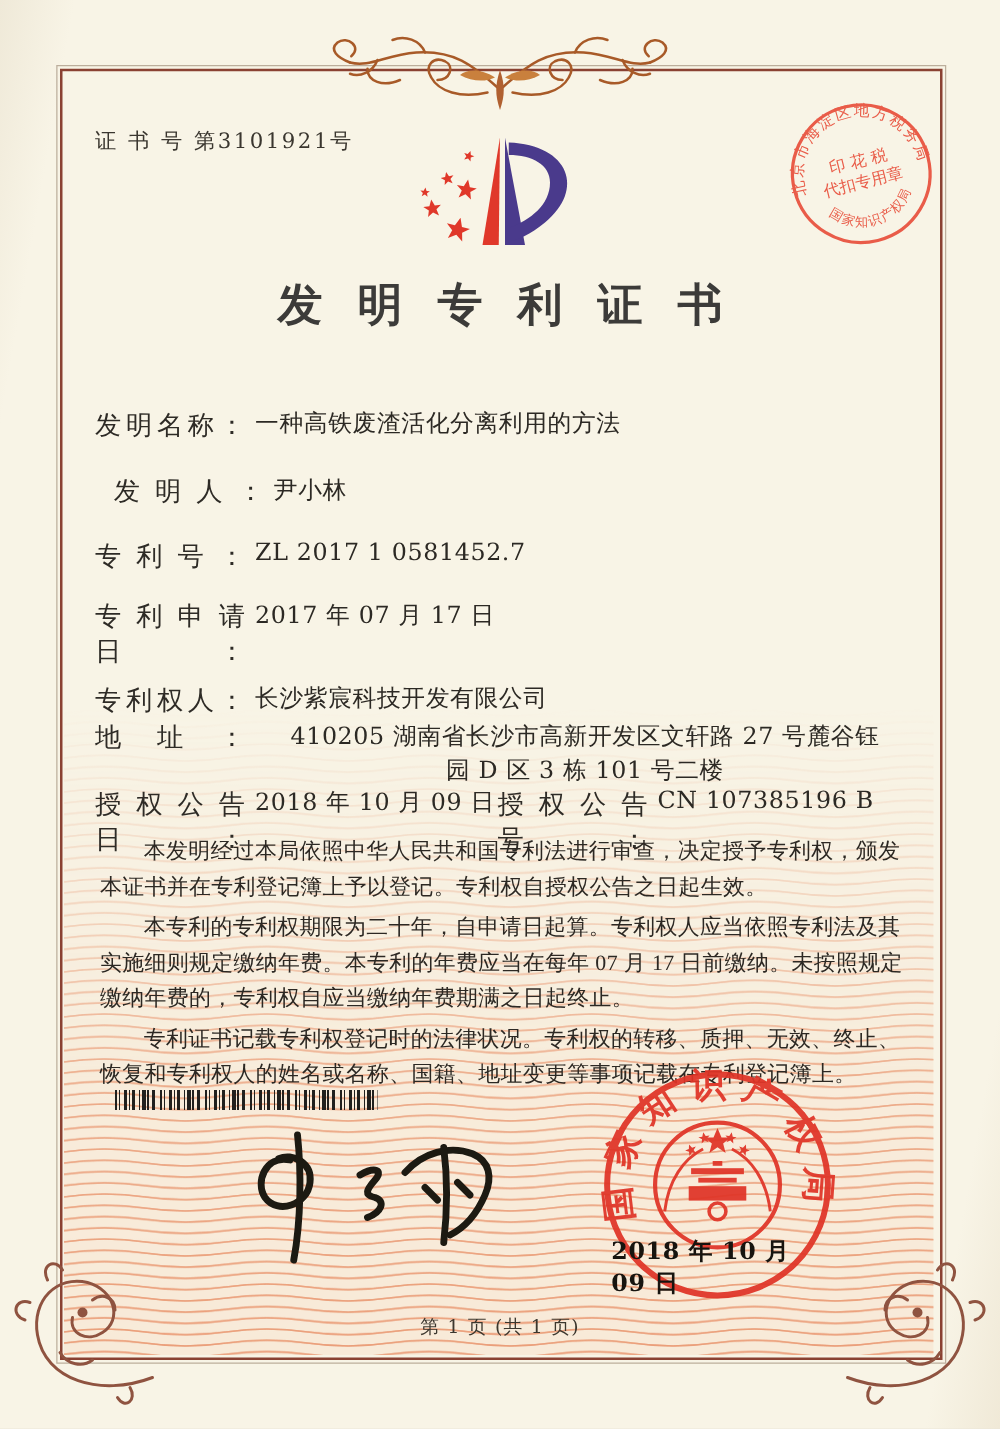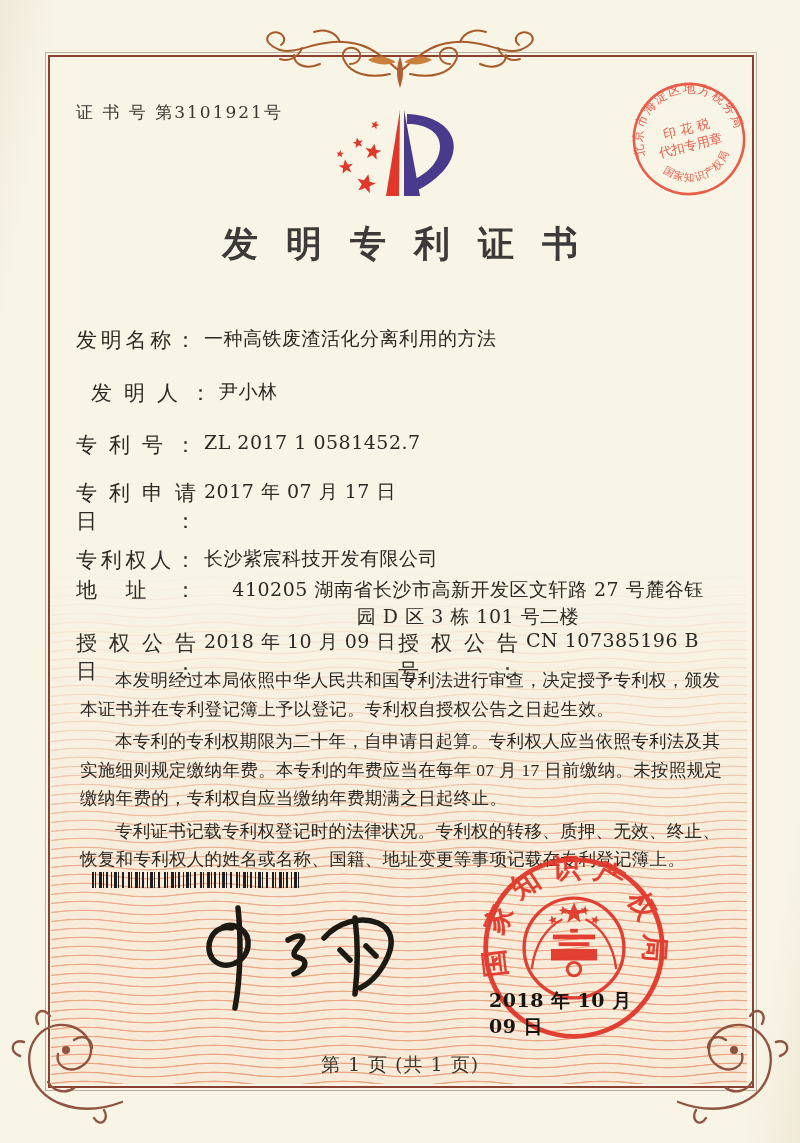--- a/index.html
+++ b/index.html
@@ -33,21 +33,21 @@
       #21201e 7px 10px,transparent 10px 11px,#21201e 11px 12px,transparent 12px 14px,
       #21201e 14px 16px,transparent 16px 19px,#21201e 19px 20px,transparent 20px 22px,
       #21201e 22px 25px,transparent 25px 26px,#21201e 26px 27px,transparent 27px 30px,
       #21201e 30px 32px,transparent 32px 36px);}
   .director{position:absolute;left:95px;top:932px;font-family:"DejaVu Sans","Liberation Sans",sans-serif;
     font-size:19px;color:#2b2823;line-height:34px;letter-spacing:2px;}
   .signature{position:absolute;left:192px;top:904px;width:214px;height:115px;}
   .seal{position:absolute;left:478px;top:852px;width:192px;height:192px;opacity:.93;}
   .seal-date{position:absolute;left:489px;top:988px;width:175px;font-size:19px;font-weight:600;
     color:#17140f;letter-spacing:.5px;}
-  .footer{position:absolute;left:0;top:1052px;width:100%;text-align:center;font-size:19px;color:#3c372e;letter-spacing:1px;}
+  .footer{position:absolute;left:0;top:1052px;width:100%;text-align:center;font-size:15px;color:#3c372e;letter-spacing:1px;}
   .dragon{position:absolute;left:252px;top:12px;width:296px;height:84px;}
   .corner-l{position:absolute;left:8px;top:1006px;width:122px;height:122px;}
   .corner-r{position:absolute;left:670px;top:1006px;width:122px;height:122px;transform:scaleX(-1);}
   svg text{font-family:"DejaVu Serif","Liberation Serif",serif;}
 </style>
 </head>
 <body>
 
 <div class="page">
 

